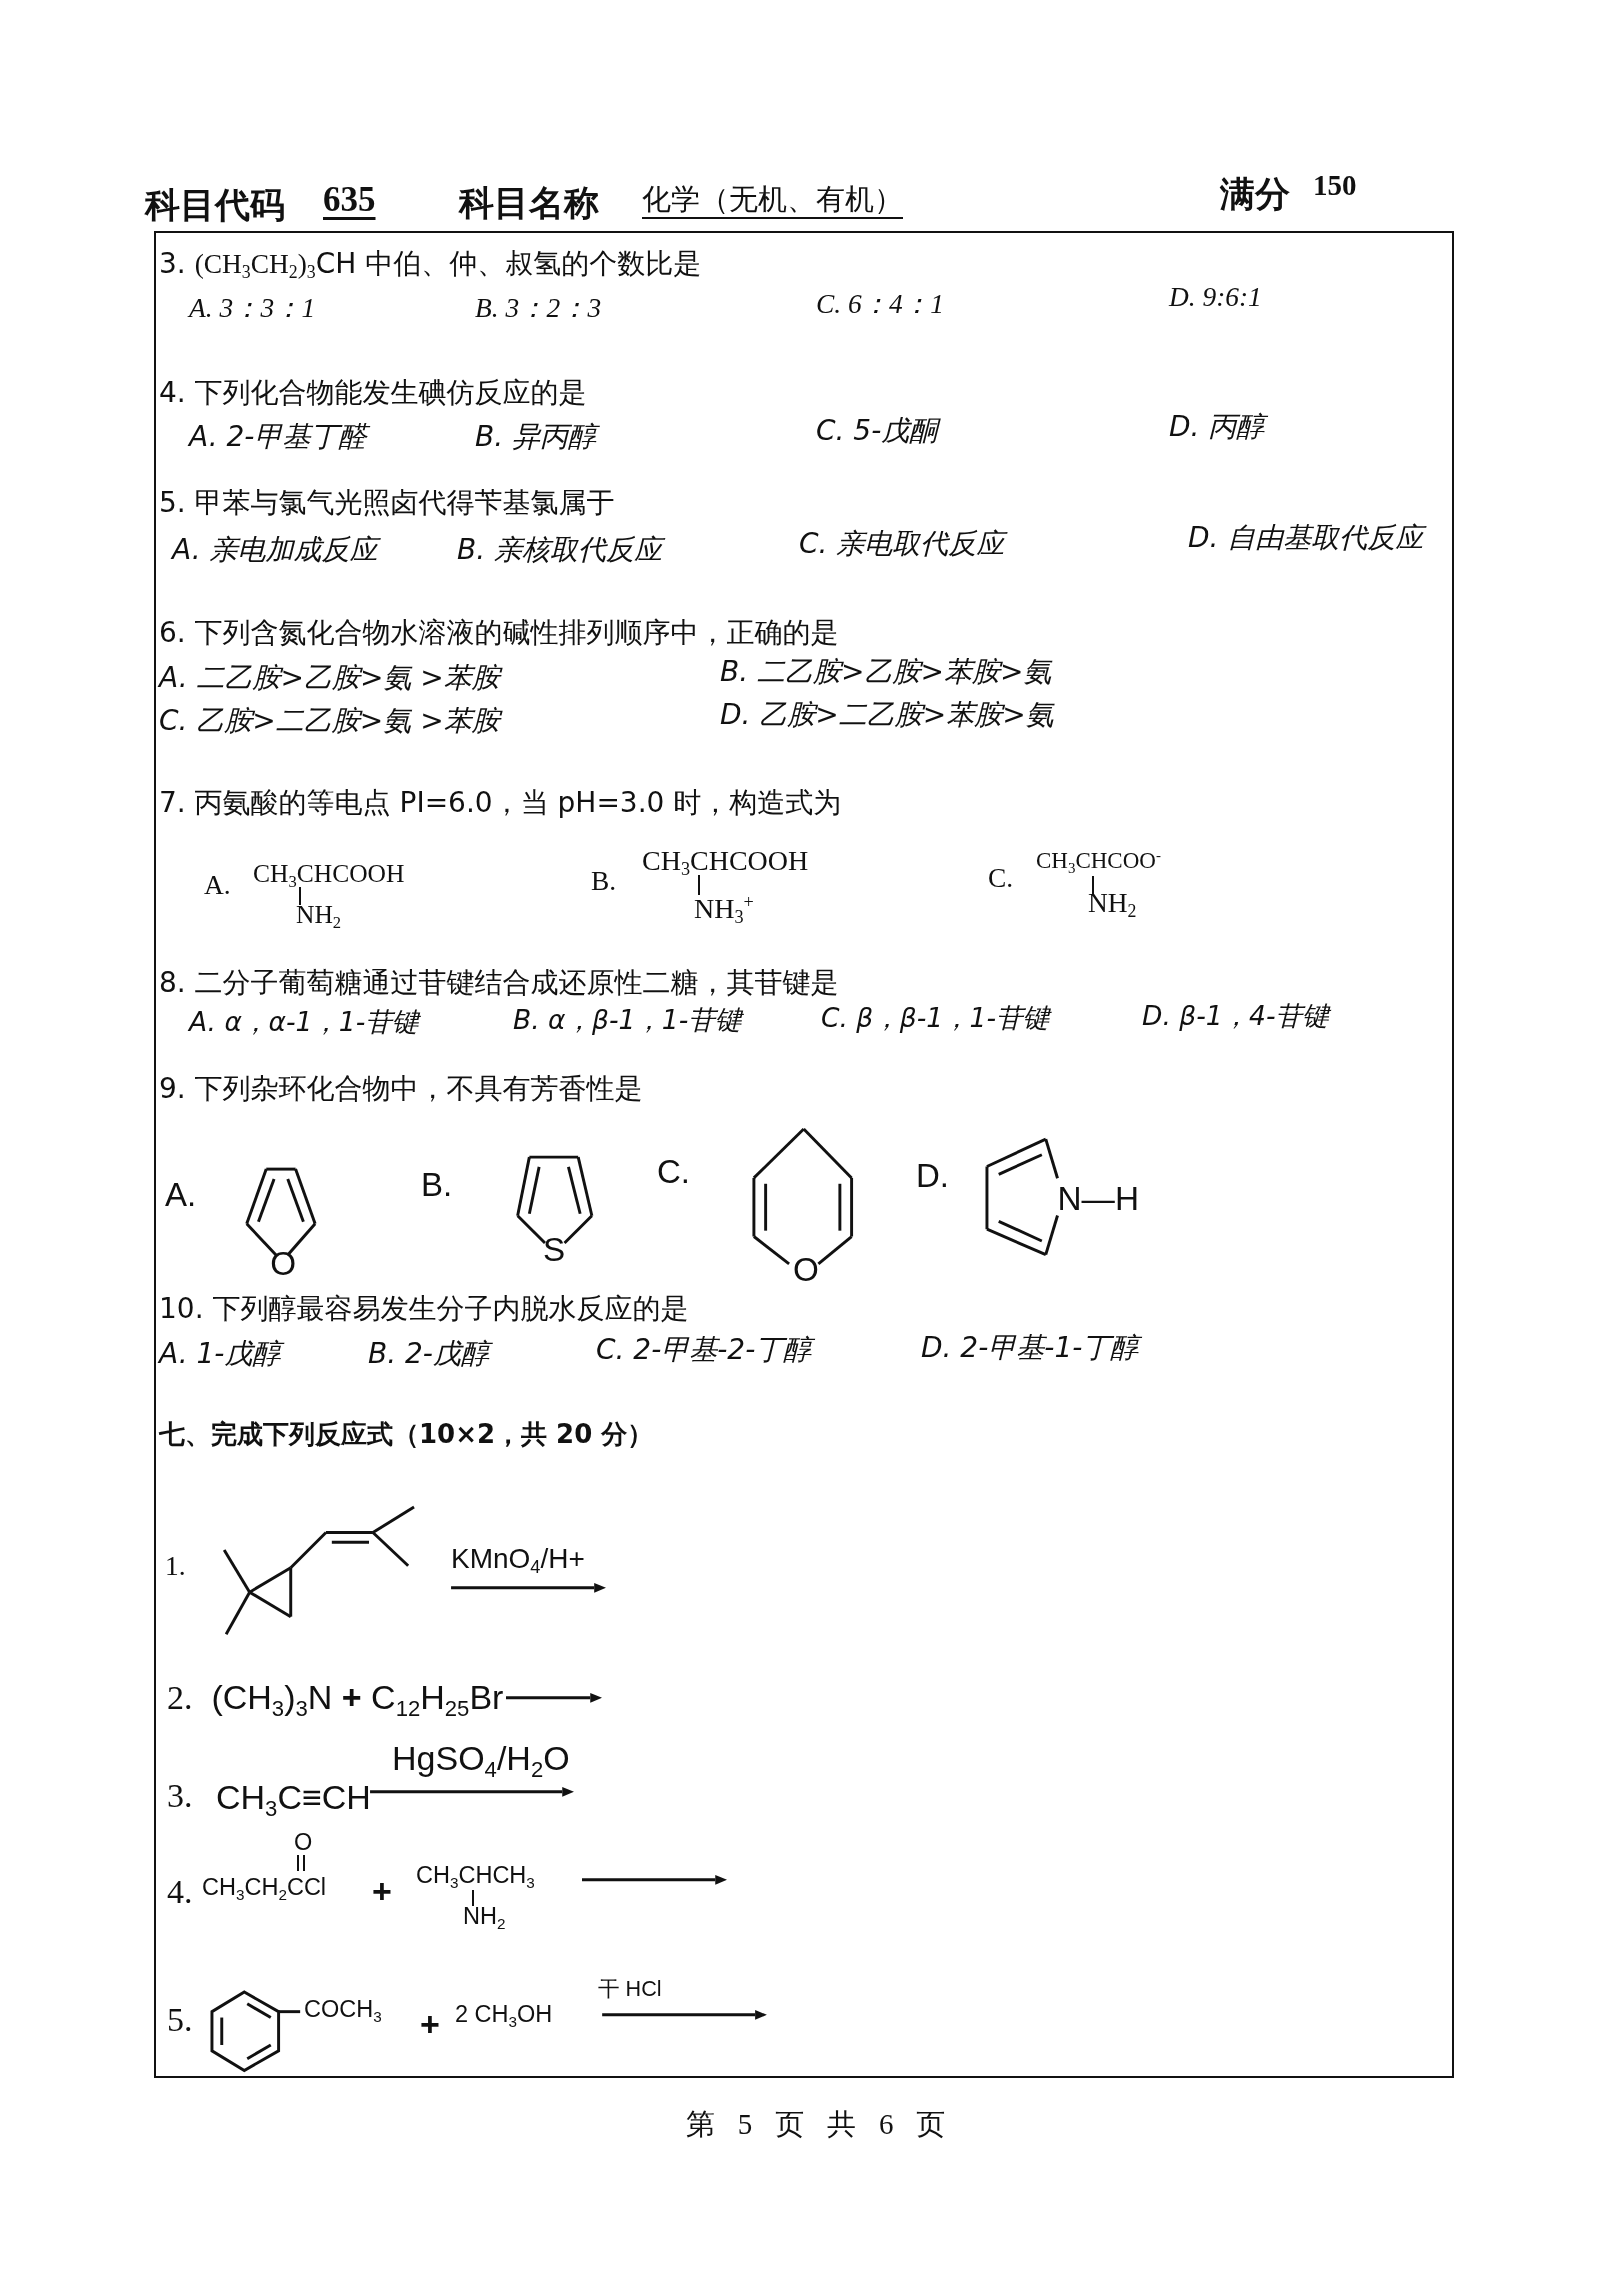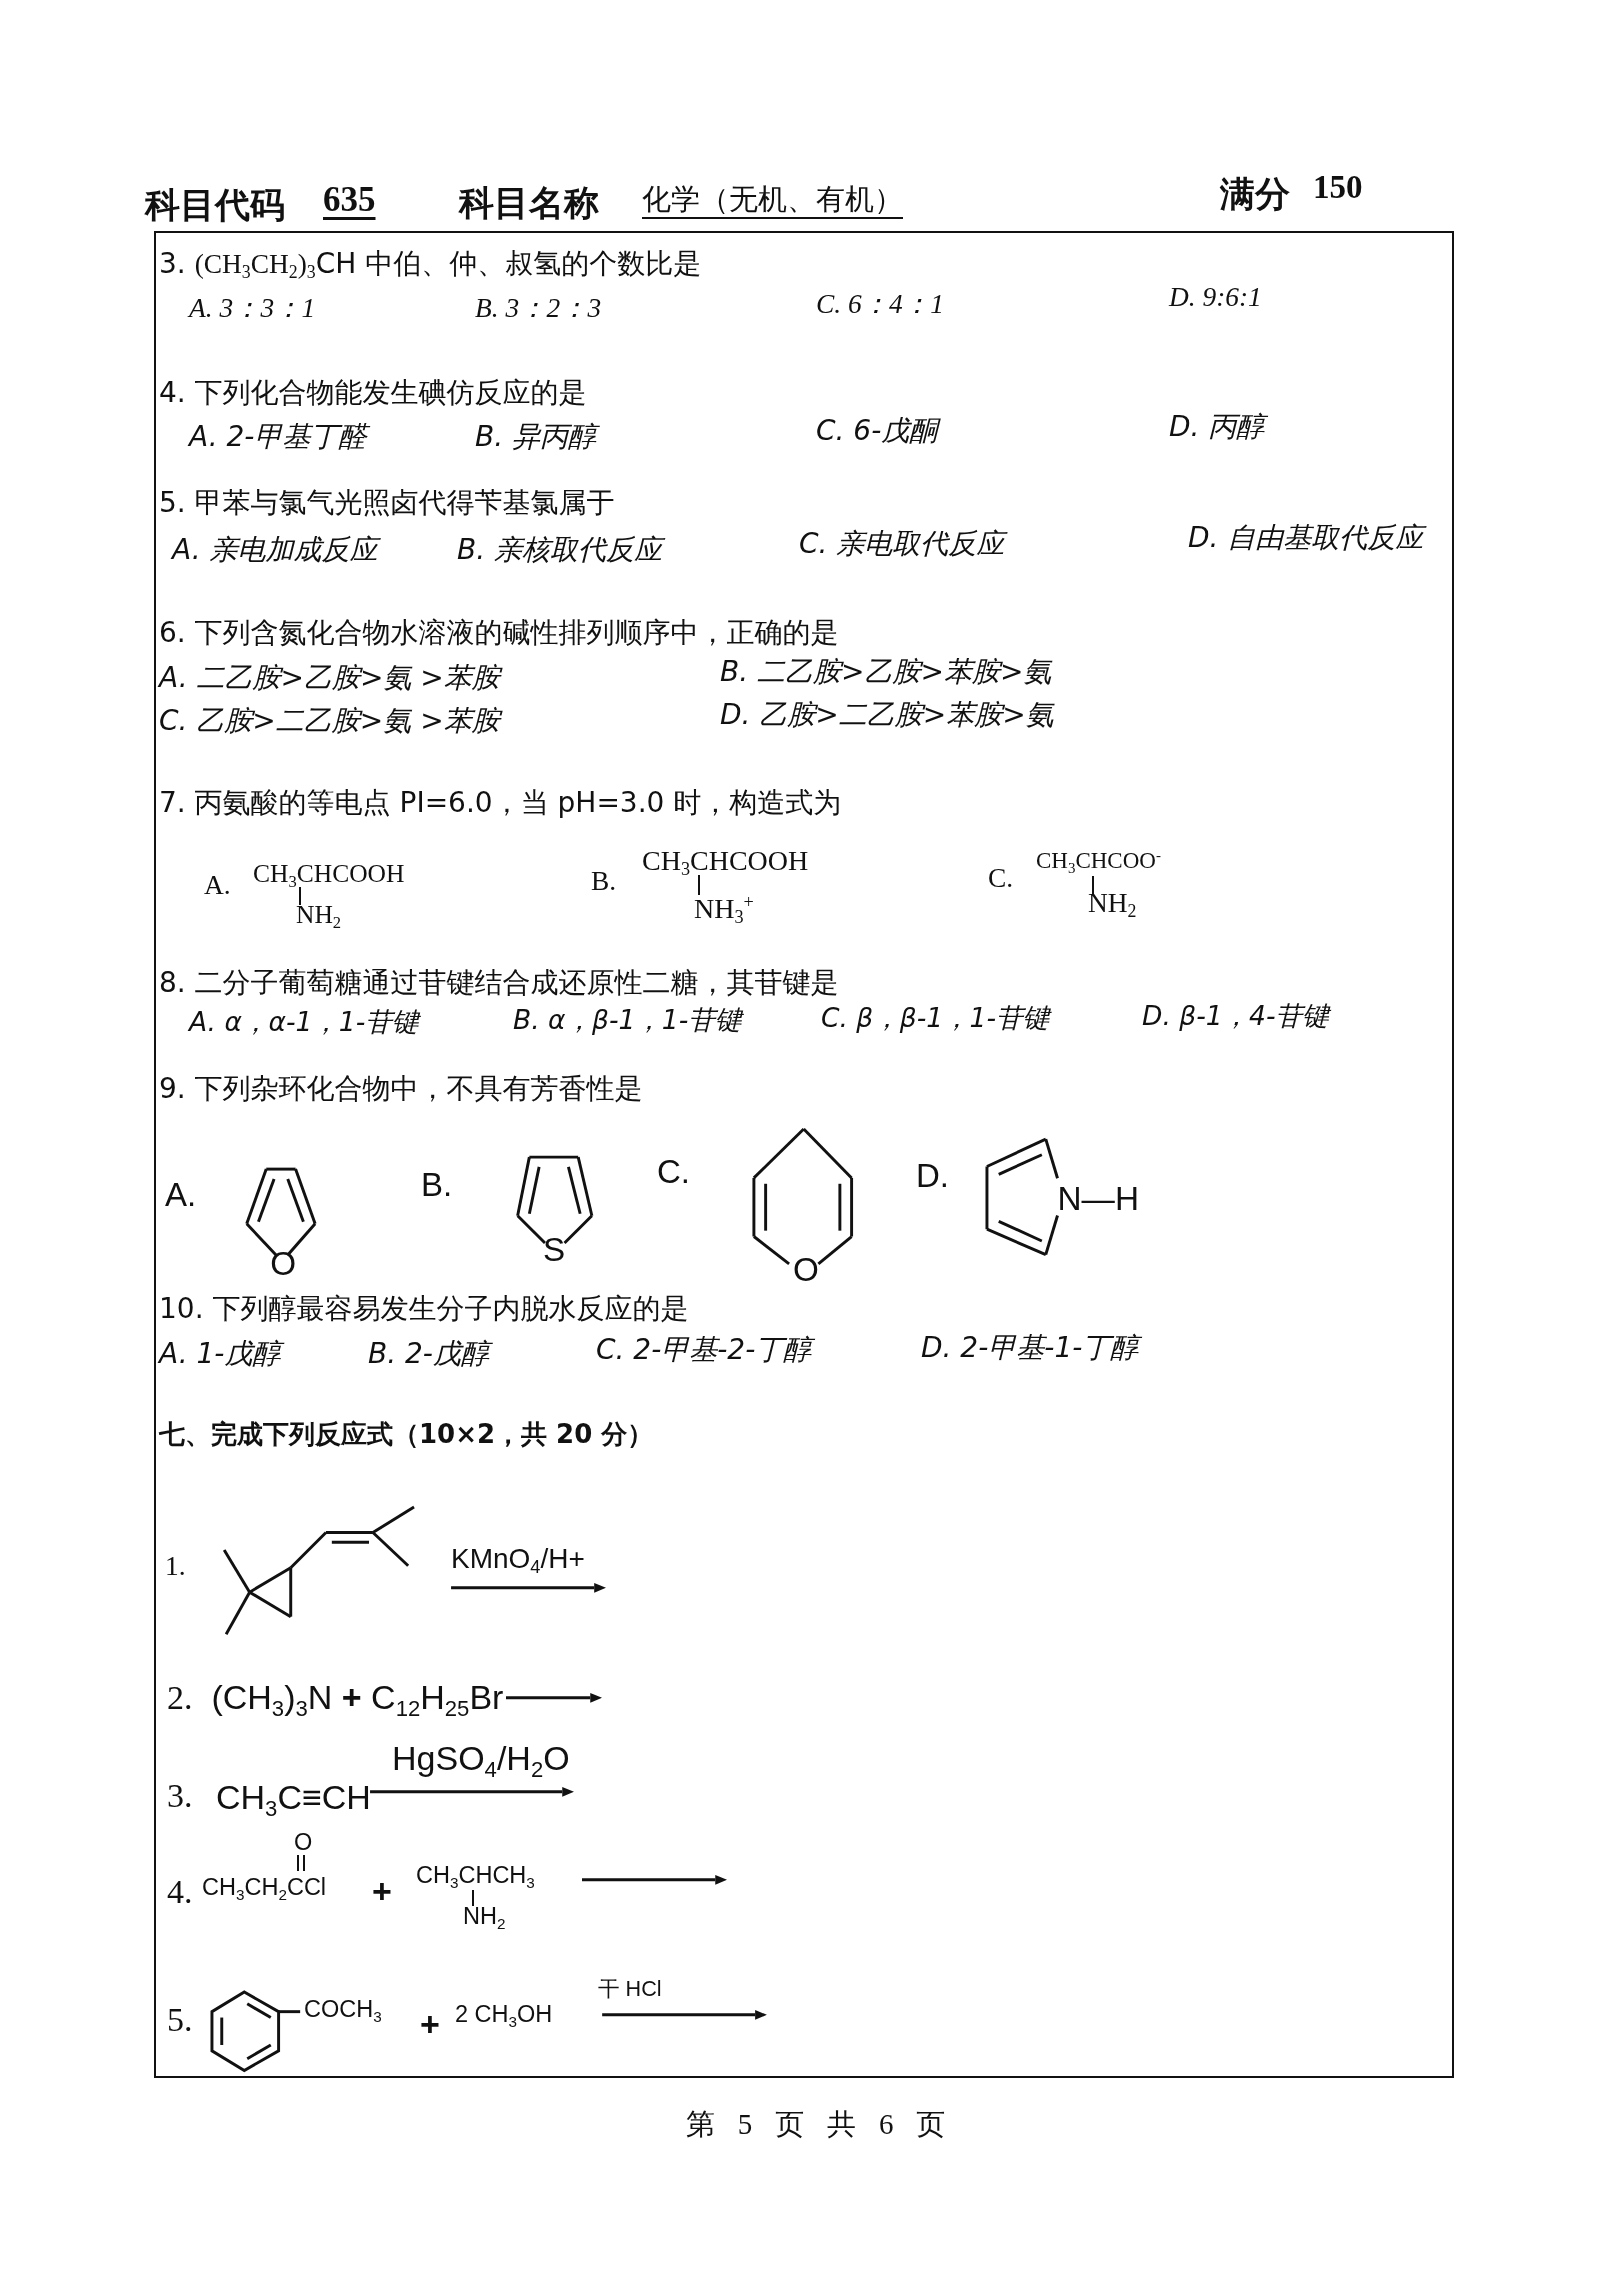--- a/index.html
+++ b/index.html
@@ -25,37 +25,37 @@
     .lbl { font-family: "Liberation Sans", sans-serif; font-size: 34px; fill: #111; }
   </style>
 </head>
 <body>
 
 <div class="abs hdr-bold" style="left:145px; top:182px;">科目代码</div>
 <div class="abs hdr-val" style="left:323px; top:180px;">635</div>
 <div class="abs hdr-bold" style="left:459px; top:180px;">科目名称</div>
 <div class="abs hdr-name" style="left:642px; top:180px;">化学（无机、有机）</div>
 <div class="abs hdr-bold" style="left:1220px; top:171px;">满分</div>
-<div class="abs hdr-val" style="left:1313px; top:169px; text-decoration:none; font-size:33px;">150</div>
+<div class="abs hdr-val" style="left:1313px; top:169px; text-decoration:none; font-size:29px;">150</div>
 
 <div class="frame"></div>
 
 <div class="abs q" style="left:159px; top:245px;text-align:right;">
   <span>3.</span>
   <span class="chem"><span>(CH</span><sub>3</sub><span>CH</span><sub>2</sub><span>)</span><sub>3</sub></span><span>CH 中伯、仲、叔氢的个数比是</span>
 </div>
 <div class="abs opt chem" style="left:189px; top:290px;">A. 3：3：1</div>
 <div class="abs opt chem" style="left:475px; top:290px;">B. 3：2：3</div>
 <div class="abs opt chem" style="left:816px; top:286px;">C. 6：4：1</div>
 <div class="abs opt chem" style="left:1169px; top:282px;">D. 9:6:1</div>
 
 <div class="abs q" style="left:159px; top:374px;">4. 下列化合物能发生碘仿反应的是</div>
 <div class="abs opt" style="left:189px; top:418px;">A. 2-甲基丁醛</div>
 <div class="abs opt" style="left:475px; top:418px;">B. 异丙醇</div>
-<div class="abs opt" style="left:816px; top:412px;">C. 6-戊酮</div>
+<div class="abs opt" style="left:816px; top:412px;">C. 5-戊酮</div>
 <div class="abs opt" style="left:1169px; top:408px;">D. 丙醇</div>
 
 <div class="abs q" style="left:159px; top:484px;">5. 甲苯与氯气光照卤代得苄基氯属于</div>
 <div class="abs opt" style="left:172px; top:531px;">A. 亲电加成反应</div>
 <div class="abs opt" style="left:457px; top:531px;">B. 亲核取代反应</div>
 <div class="abs opt" style="left:799px; top:525px;">C. 亲电取代反应</div>
 <div class="abs opt" style="left:1152px; top:519px;margin-left:36px;">D. 自由基取代反应</div>
 
 <div class="abs q" style="left:159px; top:614px;">6. 下列含氮化合物水溶液的碱性排列顺序中，正确的是</div>
 <div class="abs opt" style="left:159px; top:659px;">A. 二乙胺&gt;乙胺&gt;氨 &gt;苯胺</div>

